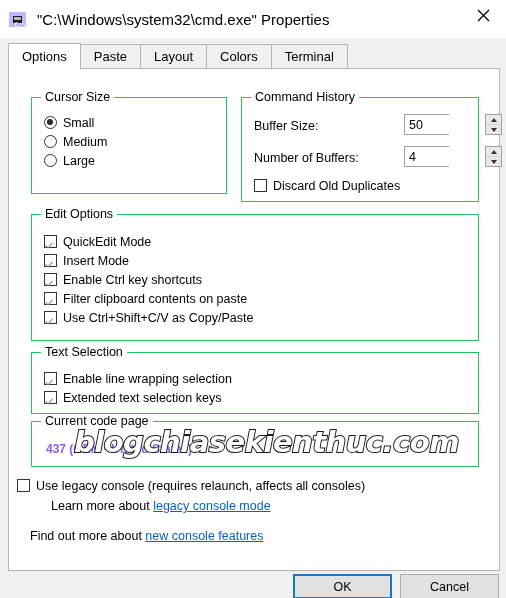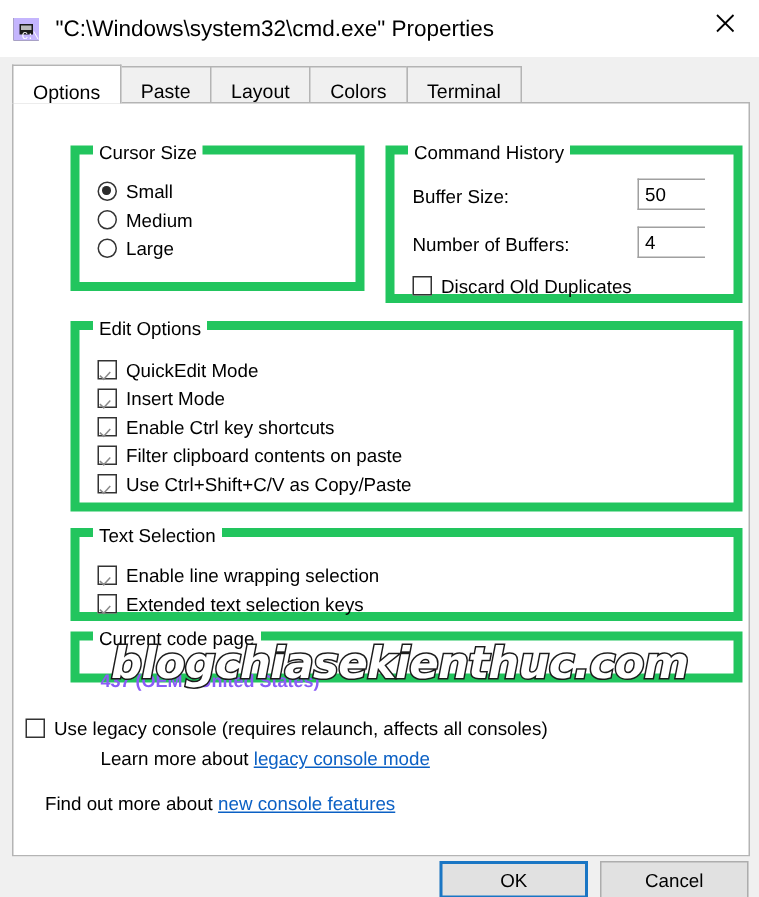--- a/index.html
+++ b/index.html
@@ -74,21 +74,21 @@
     width: 492px; height: 25px;
     display: flex;
     align-items: flex-end;
     border-bottom: 1px solid #b4b4b4;
     box-sizing: border-box;
   }
   .tab {
     height: 24px;
     padding: 0 13px;
     display: flex;
-    align-items: flex-end;
+    align-items: center;
     font-size: 13px;
     color: #000;
     background: #f0f0f0;
     border: 1px solid #b4b4b4;
     border-bottom: none;
     margin-right: -1px;
     box-sizing: border-box;
     position: relative;
   }
   .tab.active {
@@ -104,23 +104,22 @@
     left: 8px; top: 68px;
     width: 492px; height: 503px;
     background: #ffffff;
     border: 1px solid #b4b4b4;
     box-sizing: border-box;
   }
 
   
   .group {
     position: absolute;
-    border: 6px solid #22c55e;
-    box-sizing: border-box;
-    margin-left: 16px;
+    border: 1px solid #22c55e;
+    box-sizing: border-box;
   }
   .group > .legend {
     position: absolute;
     top: -8px; left: 9px;
     background: #ffffff;
     padding: 0 4px;
     font-size: 12.5px;
     color: #000;
     white-space: nowrap;
   }
@@ -410,31 +409,31 @@
         <span class="checkbox checked"></span>
         <span class="check-label">Enable line wrapping selection</span>
       </div>
       <div class="check-row">
         <span class="checkbox checked"></span>
         <span class="check-label">Extended text selection keys</span>
       </div>
     </div>
   </div>
 
-  <div class="group" style="left:22px; top:352px; width:448px; height:34px;">
+  <div class="group" style="left:22px; top:352px; width:448px; height:46px;">
     <div class="legend">Current code page</div>
     <div class="codepage-value">437  (OEM - United States)</div>
   </div>
 
   <div class="check-row" style="position:absolute; left:8px; top:407px;">
     <span class="checkbox"></span>
     <span class="check-label">Use legacy console (requires relaunch, affects all consoles)</span>
   </div>
 
-  <div class="plain-row" style="left:58px; top:430px;">
+  <div class="plain-row" style="left:42px; top:430px;">
     <span>Learn more about </span><a class="link">legacy console mode</a>
   </div>
 
   <div class="plain-row" style="left:21px; top:460px;">
     <span>Find out more about </span><a class="link">new console features</a>
   </div>
 
 </div>
 
 <div class="watermark">blogchiasekienthuc.com</div>

